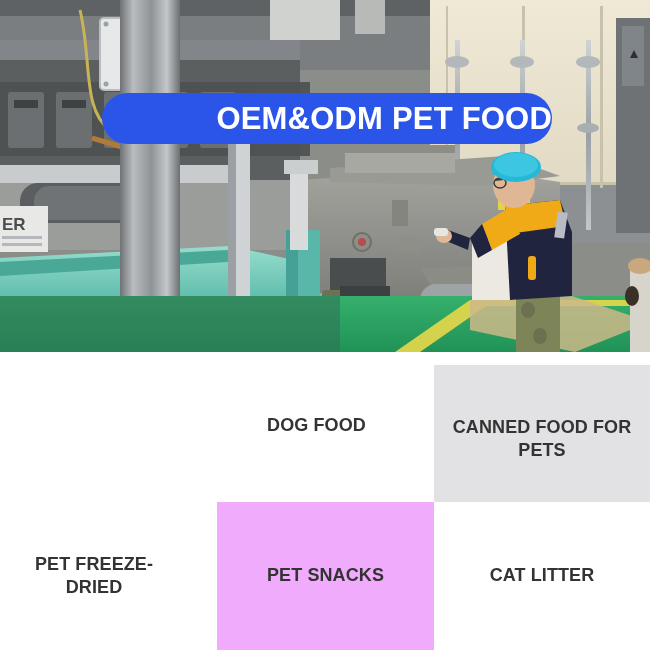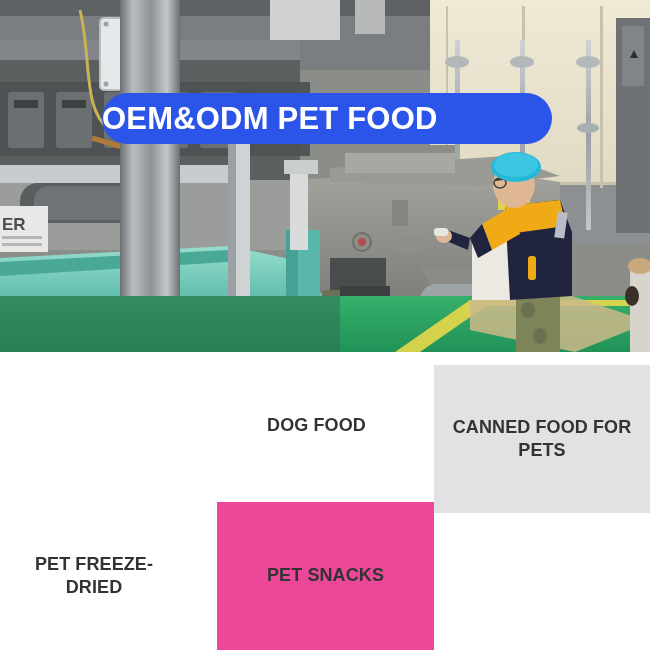--- a/index.html
+++ b/index.html
@@ -26,21 +26,21 @@
   .photo-svg { display: block; width: 650px; height: 352px; }
 
   
   .pill {
     position: absolute;
     left: 102px; top: 93px;
     width: 450px; height: 51px;
     border-radius: 26px;
     display: flex;
     align-items: center;
-    justify-content: flex-start;
+    justify-content: flex-end;
     z-index: 5;
   }
   .pill-label {
     color: #ffffff;
     font-size: 31px;
     font-weight: bold;
     letter-spacing: 0.2px;
     line-height: 1;
     white-space: nowrap;
     font-family: "Liberation Sans", sans-serif;
@@ -280,19 +280,22 @@
     </div>
 
     <div class="cell c-r1c3" style="background:#e2e2e4">
       <span class="cell-label">CANNED FOOD FOR PETS</span>
     </div>
 
     <div class="cell c-r2c1" style="background:#ffffff">
       <span class="cell-label">PET FREEZE-DRIED</span>
     </div>
 
-    <div class="cell c-r2c2" style="background:#ec4899">
+    <div class="cell c-r2c2" style="background:#f0abfc">
       <span class="cell-label">PET SNACKS</span>
     </div>
 
+    <div class="cell c-r2c3" style="background:#ffffff">
+      <span class="cell-label">CAT LITTER</span>
+    </div>
 
   </div>
 </div>
 
 </body></html>

